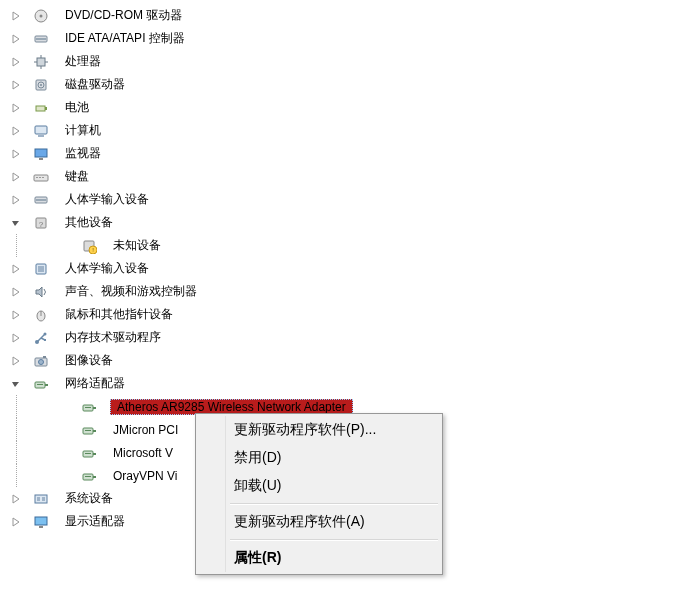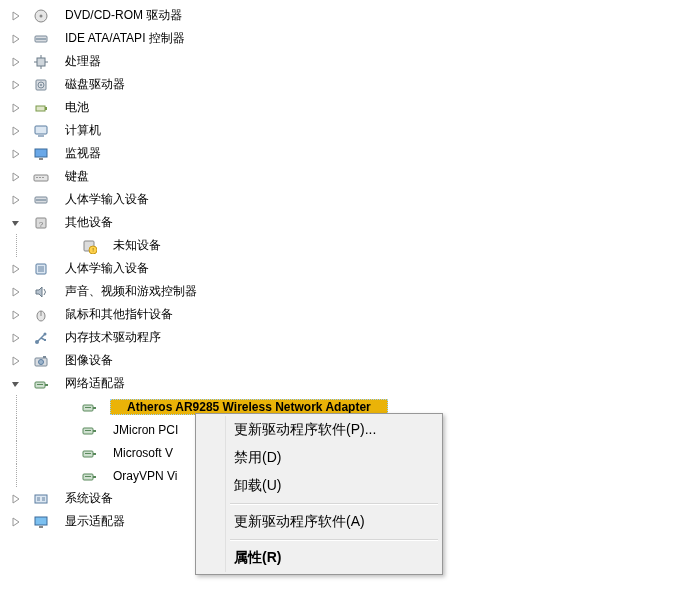--- a/index.html
+++ b/index.html
@@ -56,24 +56,23 @@
       display: inline-flex;
       align-items: center;
       justify-content: center;
       margin-right: 4px;
       flex-shrink: 0;
     }
     .label {
       padding: 1px 3px;
     }
     .label.selected {
-      background: #eab308;
+      background: #b91c1c;
       border: 1px dotted #99d1ff;
-      padding: 0 16px;
-      font-weight: bold;
+      padding: 0 6px;
     }
     
     .context-menu {
       position: absolute;
       left: 195px;
       top: 413px;
       width: 248px;
       background: #f0f0f0;
       border: 1px solid #979797;
       box-shadow: 2px 2px 4px rgba(0,0,0,0.25);

